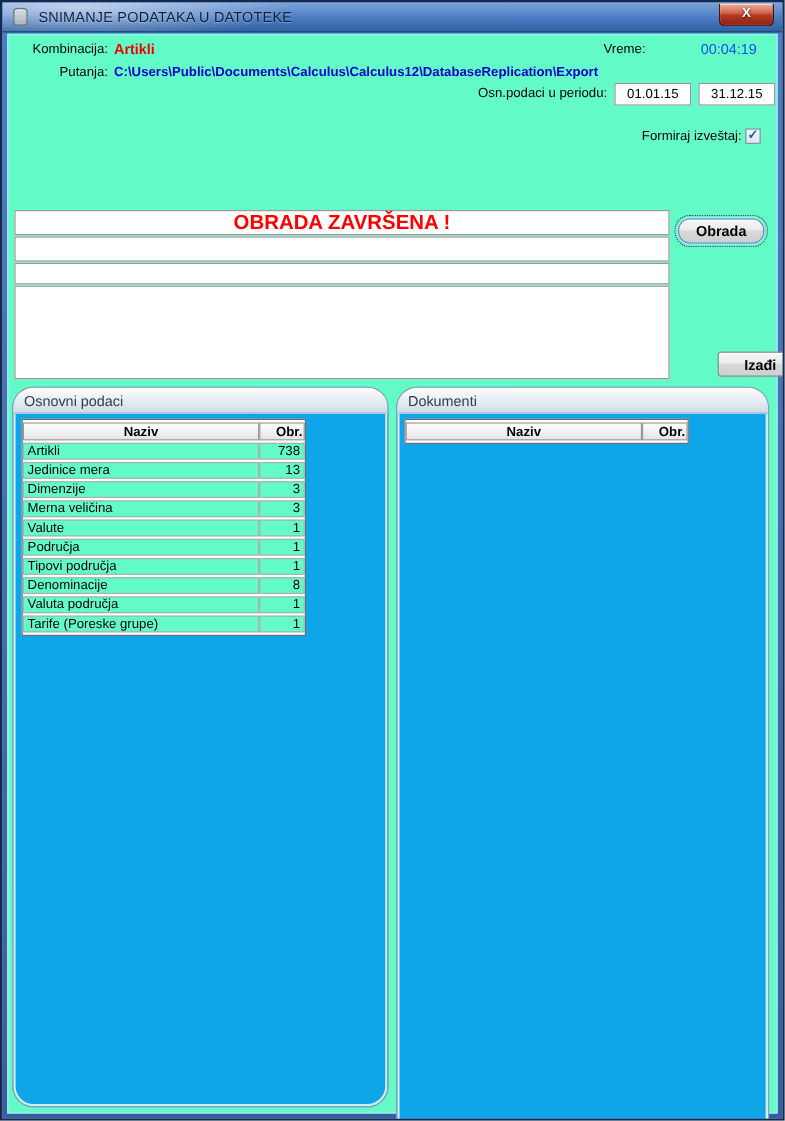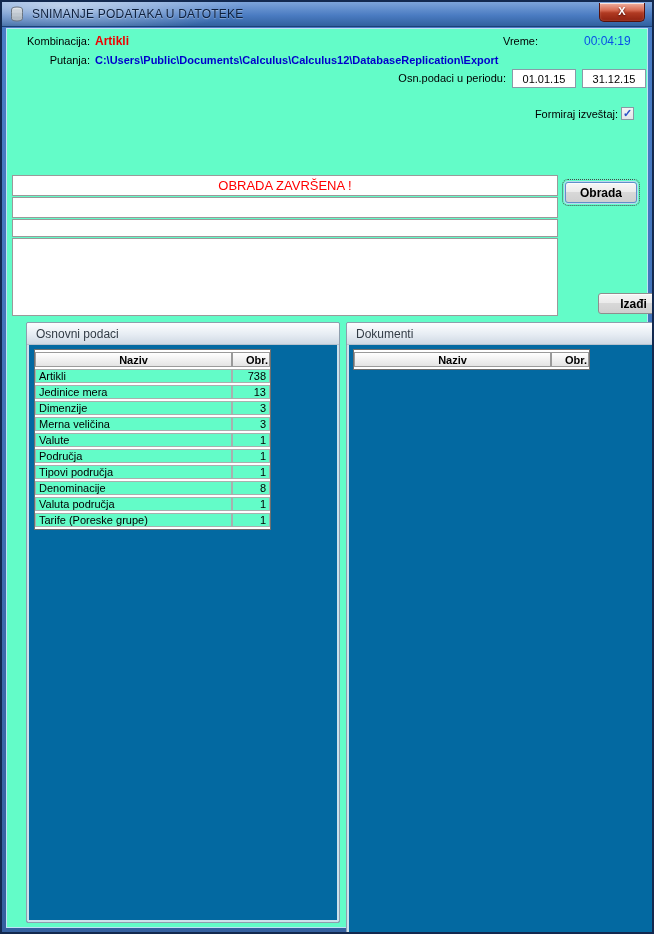--- a/index.html
+++ b/index.html
@@ -59,43 +59,43 @@
     width:13px; height:13px; background:linear-gradient(to bottom,#f4f4f4,#e2e6ea);
     border:1px solid #8a97a4; font-size:11px; line-height:11px; text-align:center;
     color:#2a52c8; font-weight:bold; cursor:pointer;
   }
 
   
   .strip {
     background:#fff; border:1px solid #9a9a9a;
   }
   .status-msg {
-    font-size:13px; font-weight:normal; color:#ff0000; text-align:center; line-height:19px;
+    font-size:17px; font-weight:bold; color:#ff0000; text-align:center; line-height:19px;
     white-space:nowrap;
   }
 
   
   .btn {
     background:linear-gradient(to bottom,#f6f6f6 0%,#ebebeb 45%,#d8d8d8 50%,#cfcfcf 100%);
     border:1px solid #8e8e8e; border-radius:3px;
     font-family:"Liberation Sans",sans-serif; font-size:12px; font-weight:bold; color:#000;
     cursor:pointer; box-shadow:inset 0 1px 0 rgba(255,255,255,.8);
   }
   .btn.focused {
     border-color:#5f8fc9;
     outline:1px dotted #444; outline-offset:2px;
     box-shadow:0 0 0 1px #bcd8f0, inset 0 1px 0 rgba(255,255,255,.8);
+    border-radius:10px;
   }
 
   
   .panel {
-    border:1px solid #8e9eae; border-radius:2px; background:#0369a1;
+    border:1px solid #8e9eae; border-radius:18px; background:#0ea5e9;
     box-shadow:inset 0 0 0 2px rgba(255,255,255,.8);
     overflow:hidden;
-    margin-left:16px;
   }
   .panel-caption {
     height:22px; line-height:22px; padding-left:9px;
     background:linear-gradient(to bottom,#fdfeff 0%,#e6ecf3 55%,#cfd9e4 100%);
     border-bottom:1px solid #b6c2ce;
     font-size:12px; color:#333c46; white-space:nowrap;
   }
 
   
   table.data-table {

